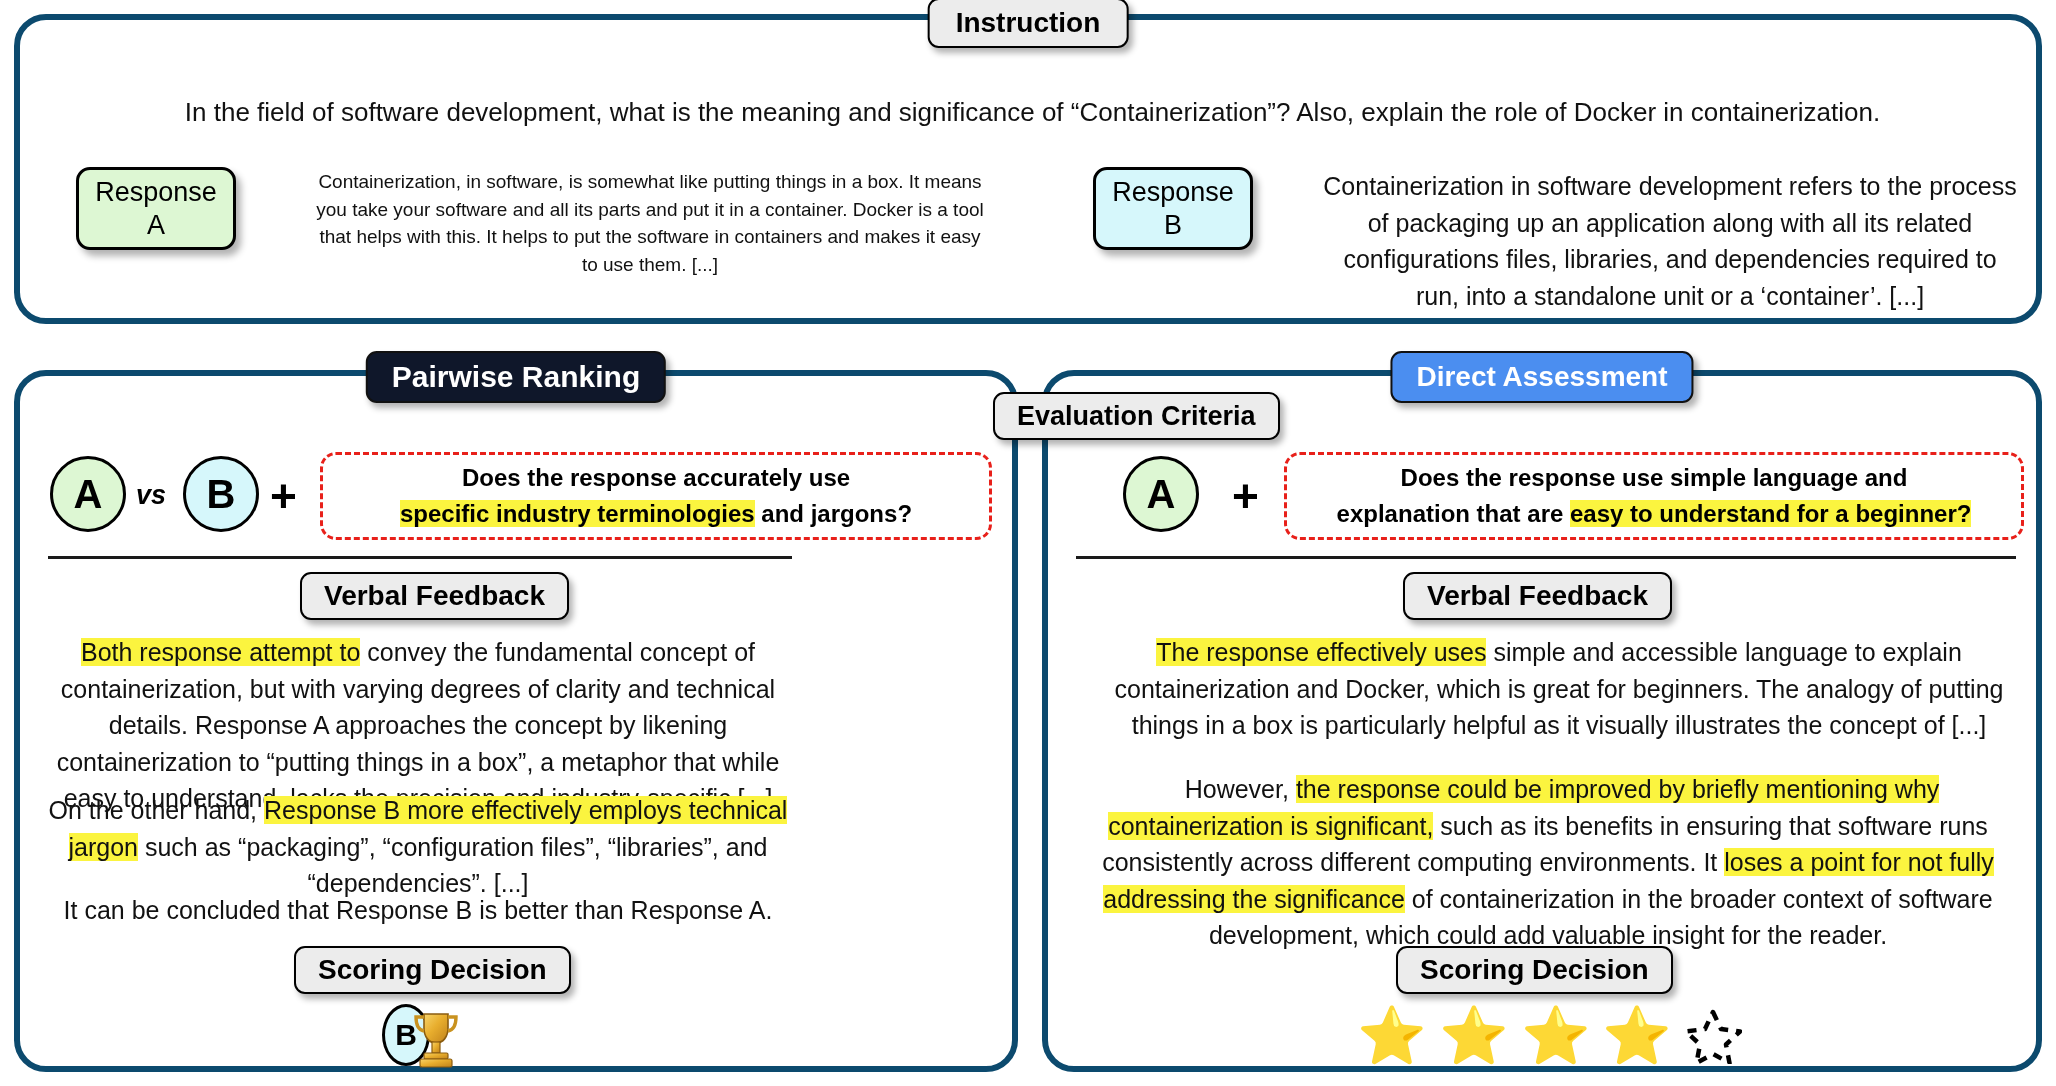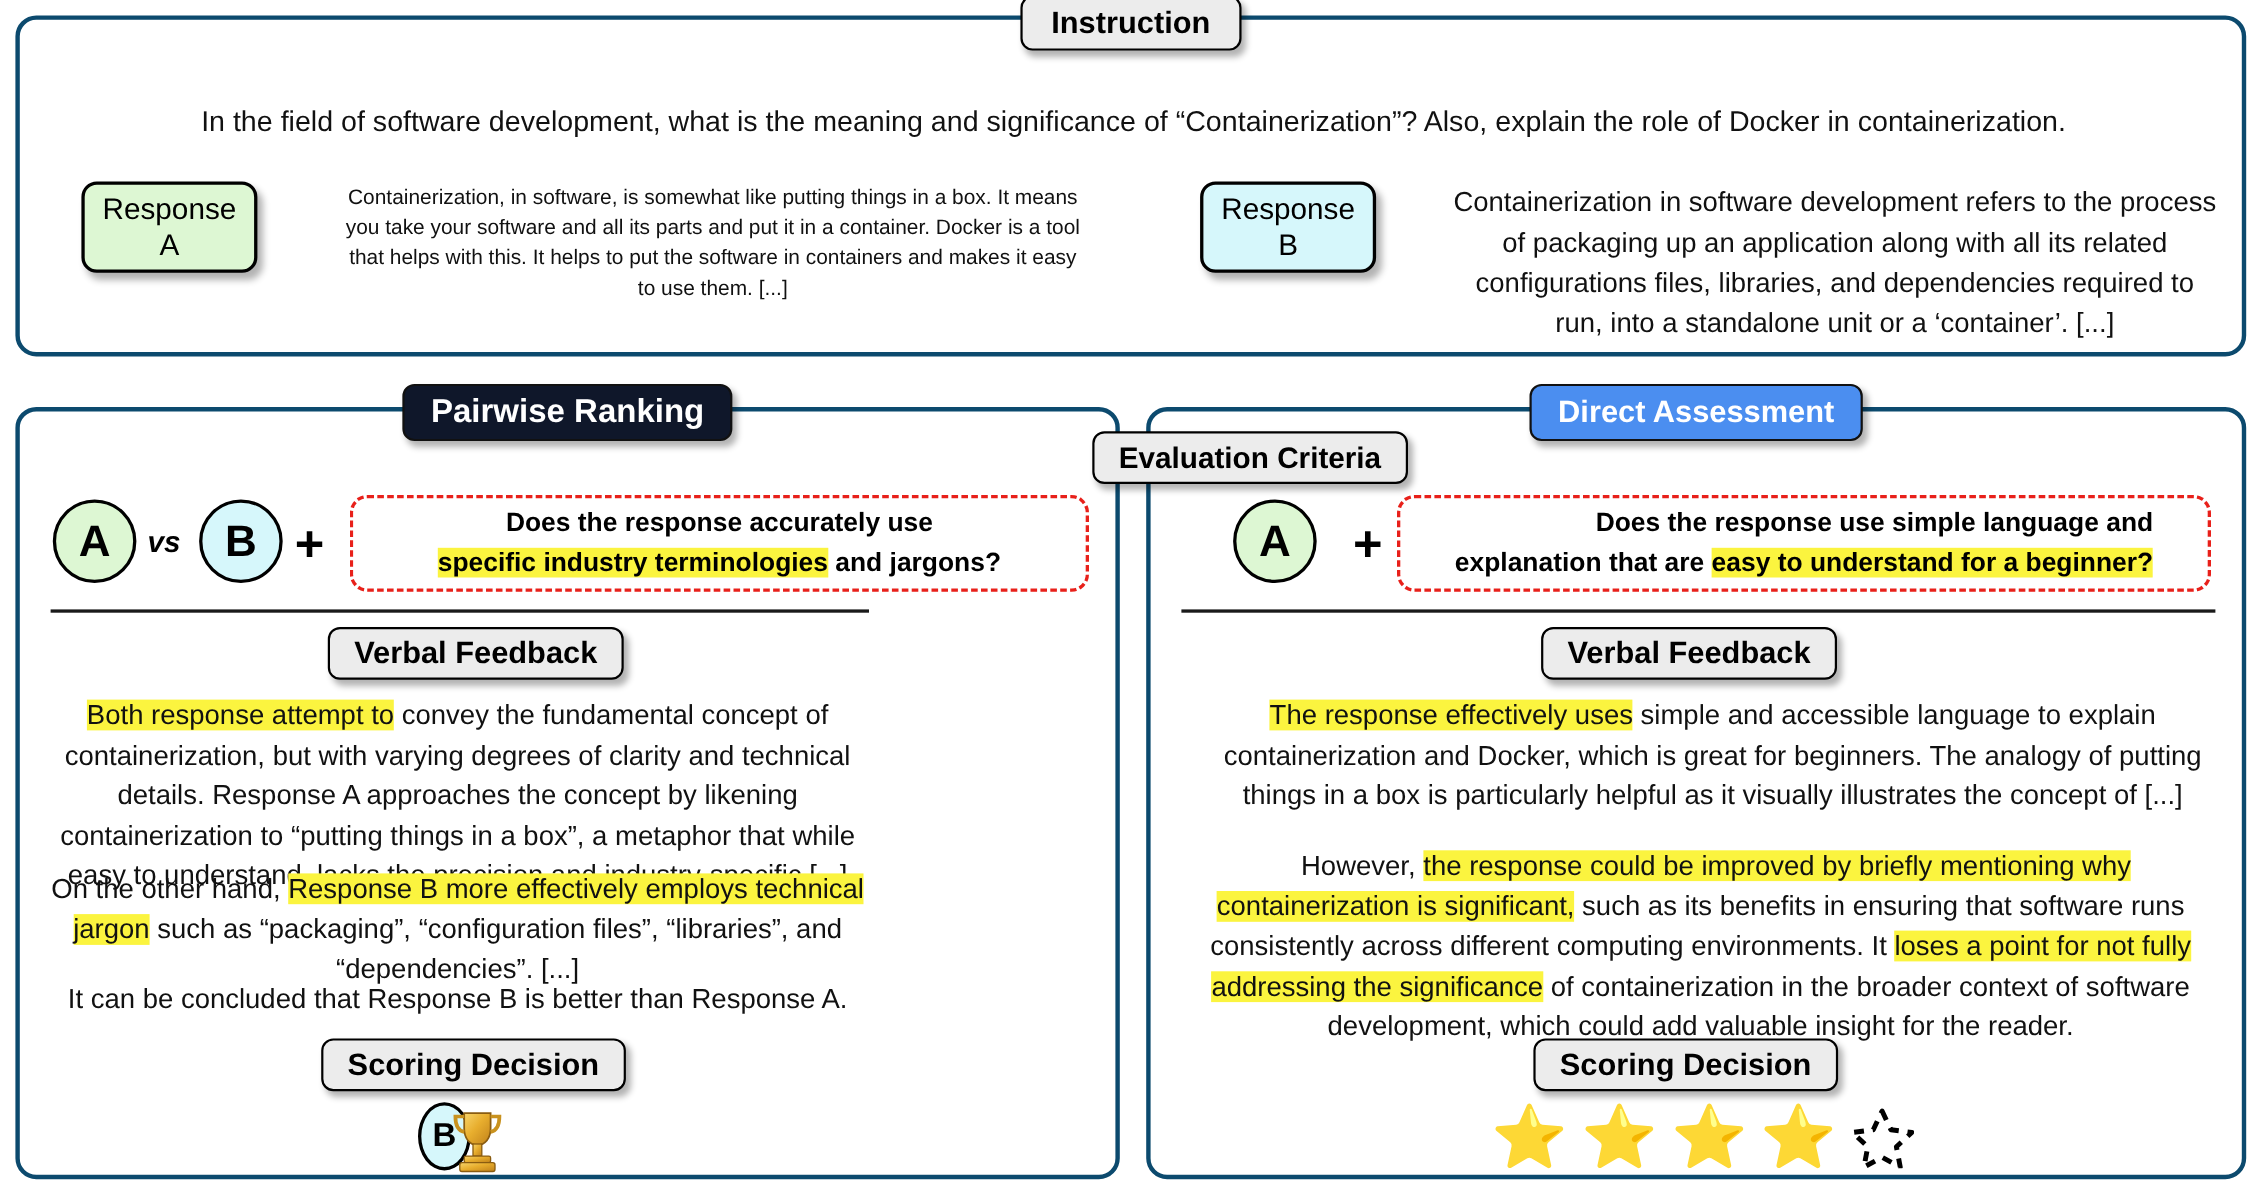--- a/index.html
+++ b/index.html
@@ -11,22 +11,22 @@
     width: 2056px; height: 1086px;
     font-family: "Liberation Sans", sans-serif;
     color: #000;
     position: relative;
     overflow: hidden;
   }
 
   
   .panel {
     position: absolute;
-    border: 4px solid #0c4a6e;
-    border-radius: 19px;
+    border: 6px solid #0c4a6e;
+    border-radius: 32px;
     background: #fff;
   }
   .badge {
     display: inline-flex;
     align-items: center;
     justify-content: center;
     background: #ececec;
     border: 2.5px solid #000;
     border-radius: 11px;
     font-weight: bold;
@@ -201,21 +201,21 @@
 
   <div class="badge blue" style="position:absolute; left:50%; transform:translateX(-50%); top:-25px; height:52px; padding:14px 24px; font-size:28px;">
     <span>Direct Assessment</span>
   </div>
 
   <div class="circle c-green" style="position:absolute; left:75px; top:80px; width:76px; height:76px;">
     <span>A</span>
   </div>
   <div class="plus" style="position:absolute; left:184px; top:97px;">+</div>
 
-  <div class="criteria-box" style="position:absolute; left:224px; top:76px; width:740px; height:88px;text-align:right;">
+  <div class="criteria-box" style="position:absolute; left:236px; top:76px; width:740px; height:88px;">
     <div>
       <div>Does the response use simple language and</div>
       <div>
         <span>explanation that are </span><span class="hl">easy to understand for a beginner?</span>
       </div>
     </div>
   </div>
 
   <div class="divider" style="left:28px; top:180px; width:940px;"></div>
 

